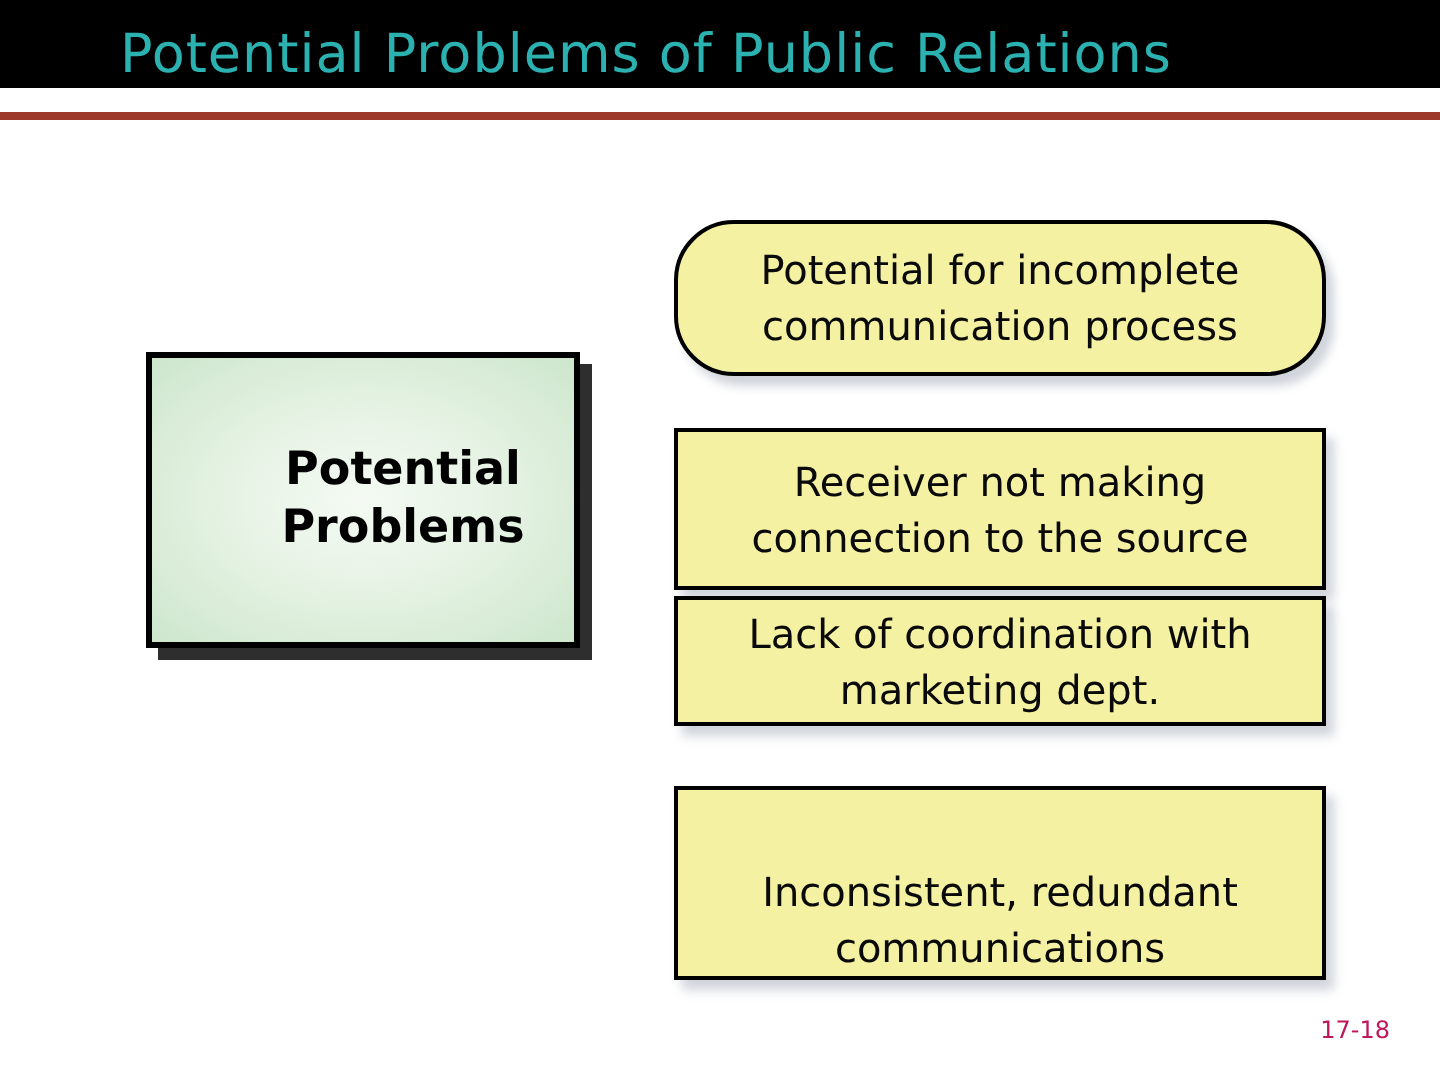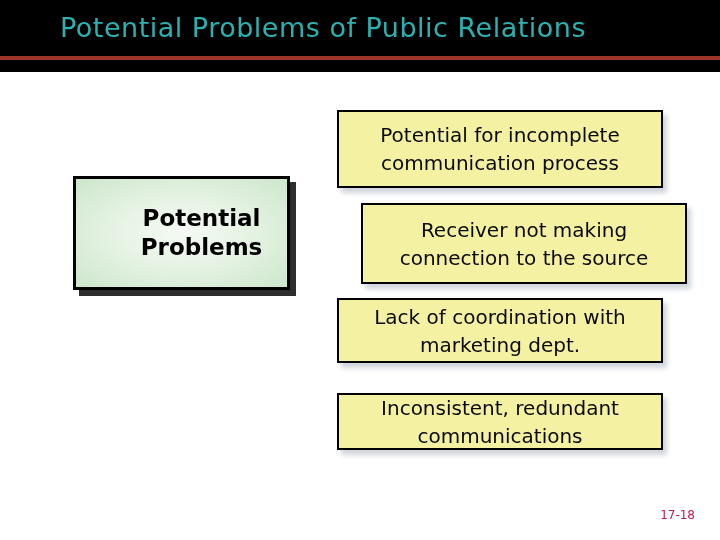--- a/index.html
+++ b/index.html
@@ -10,21 +10,21 @@
     overflow: hidden;
   }
   .slide {
     position: relative;
     width: 720px; height: 540px;
     background: #ffffff;
   }
   
   .title-bar {
     position: absolute; left: 0; top: 0;
-    width: 720px; height: 72px;
+    width: 720px; height: 44px;
     background: #000000;
   }
   .title-bar h1 {
     margin: 0;
     padding-left: 60px;
     line-height: 56px;
     font-size: 27px;
     font-weight: 500;
     letter-spacing: 0.5px;
     color: #2cb1b1;
@@ -32,21 +32,21 @@
   }
   .title-divider {
     position: absolute; left: 0; top: 56px;
     width: 720px; height: 4px;
     background: #9c392b;
   }
   
   .source-box {
     position: absolute;
     left: 73px; top: 176px;
-    width: 217px; height: 114px;
+    width: 217px; height: 148px;
     box-sizing: border-box;
     border: 3px solid #000000;
     background: radial-gradient(ellipse at 50% 50%, #f4faf3 0%, #e6f3e4 45%, #cde6cc 100%);
     box-shadow: 6px 6px 0 rgba(0,0,0,0.82);
     display: flex; align-items: center; justify-content: center;
     text-align: center;
     padding-left: 40px;
   }
   .source-box .label {
     font-size: 23px;
@@ -66,24 +66,24 @@
     box-shadow: 4px 5px 5px rgba(150,160,175,0.45);
     display: flex; align-items: center; justify-content: center;
     text-align: center;
   }
   .problem-box .label {
     font-size: 20px;
     line-height: 28px;
     color: #0a0a0a;
     white-space: pre-line;
   }
-  .pb-0 { top: 110px; height: 78px; }
-  .pb-1 { top: 203px; height: 81px; margin-left: 24px; }
+  .pb-0 { top: 110px; height: 78px; border-radius: 30px; }
+  .pb-1 { top: 214px; height: 81px; }
   .pb-2 { top: 298px; height: 65px; }
-  .pb-3 { top: 393px; height: 57px; }
+  .pb-3 { top: 393px; height: 97px; align-items: flex-end; }
   
   .page-number {
     position: absolute;
     right: 25px; bottom: 18px;
     font-size: 12px;
     color: #be185d;
   }
 </style>
 </head>
 <body>

